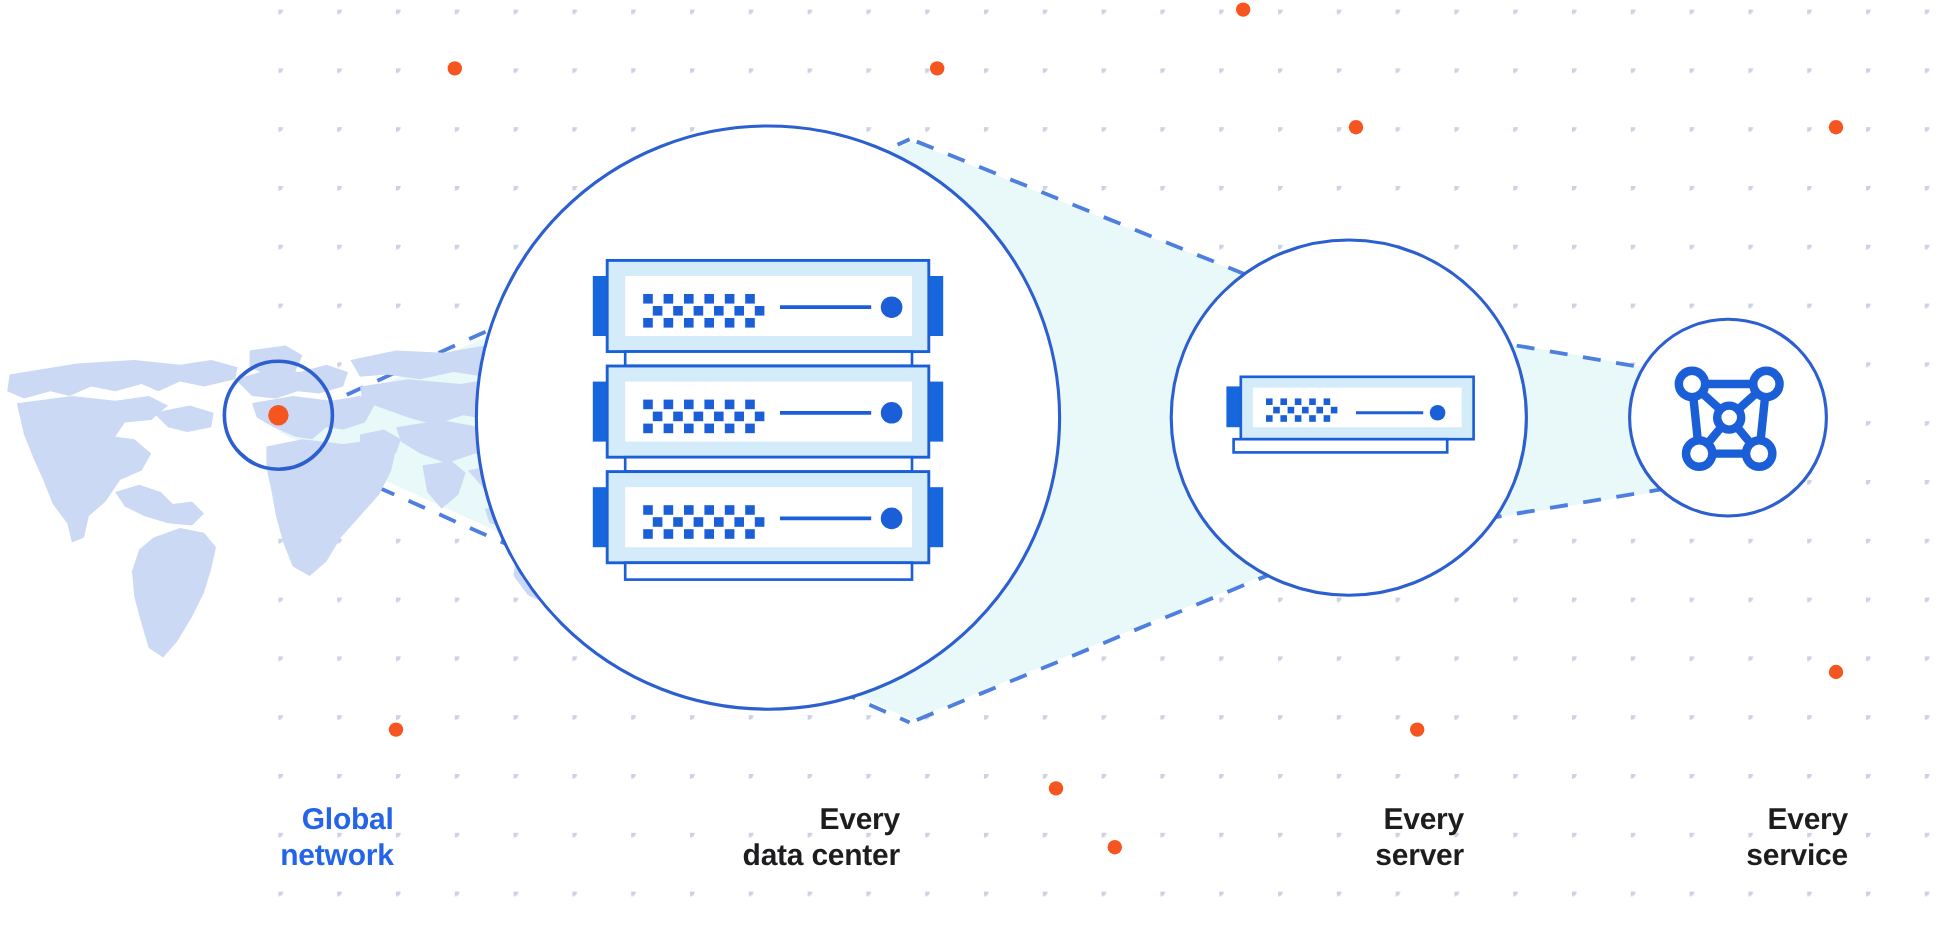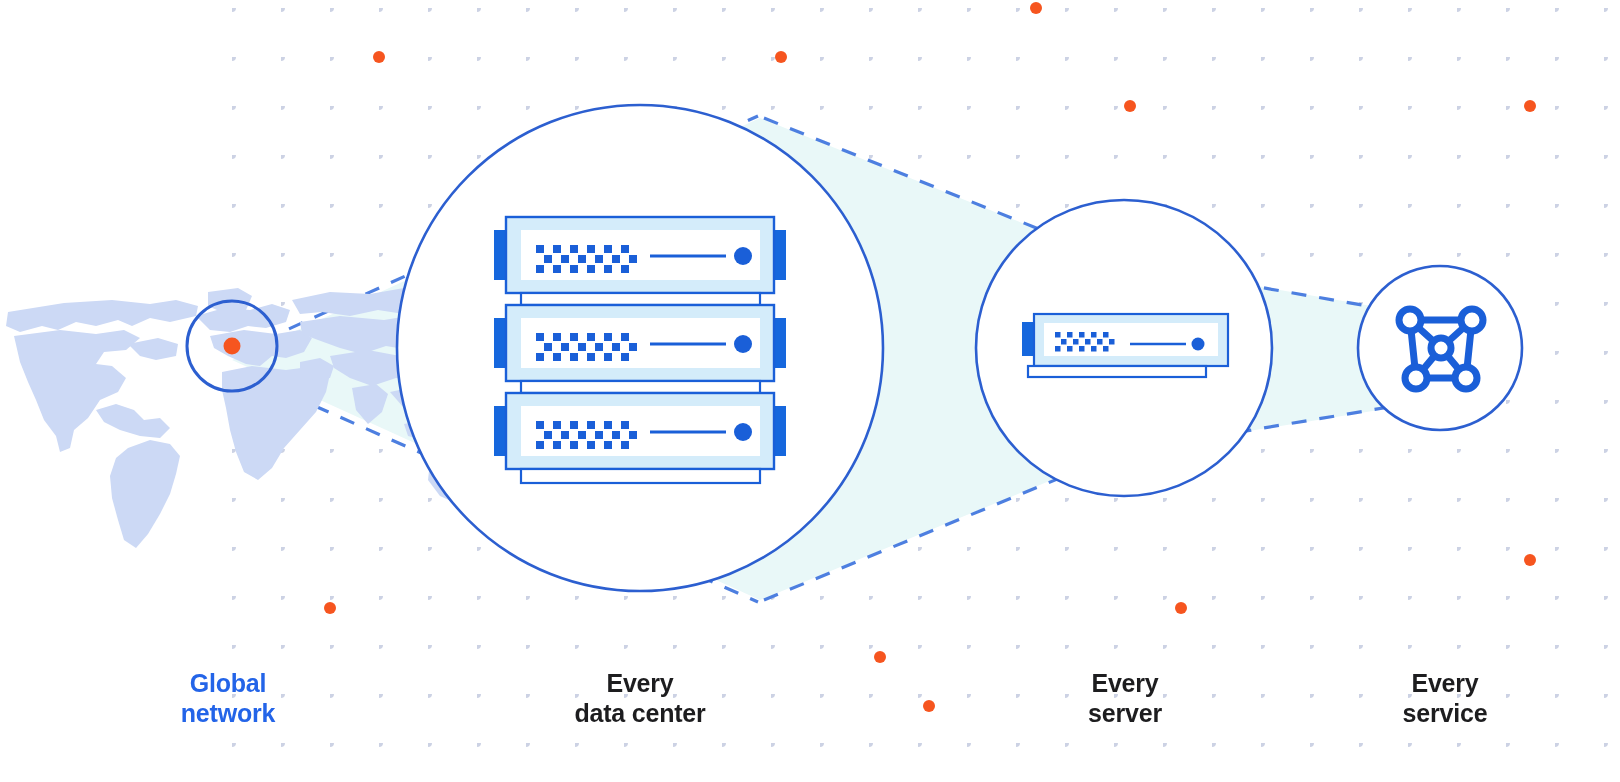--- a/index.html
+++ b/index.html
@@ -7,21 +7,21 @@
     width:1620px;height:782px;
     background:#ffffff;
     font-family:"Liberation Sans", sans-serif;
     overflow:hidden;
     position:relative;
   }
   #stage{position:absolute;left:0;top:0;width:1620px;height:782px;}
   #stage svg{position:absolute;left:0;top:0;}
   .label{
     position:absolute;
-    text-align:center;
+    text-align:right;
     font-size:25px;
     line-height:30px;
     font-weight:700;
     color:#1d1d1f;
     white-space:pre-line;
     letter-spacing:-0.2px;
   }
   .label.accent{color:#2364e8;}
 </style>
 </head>

